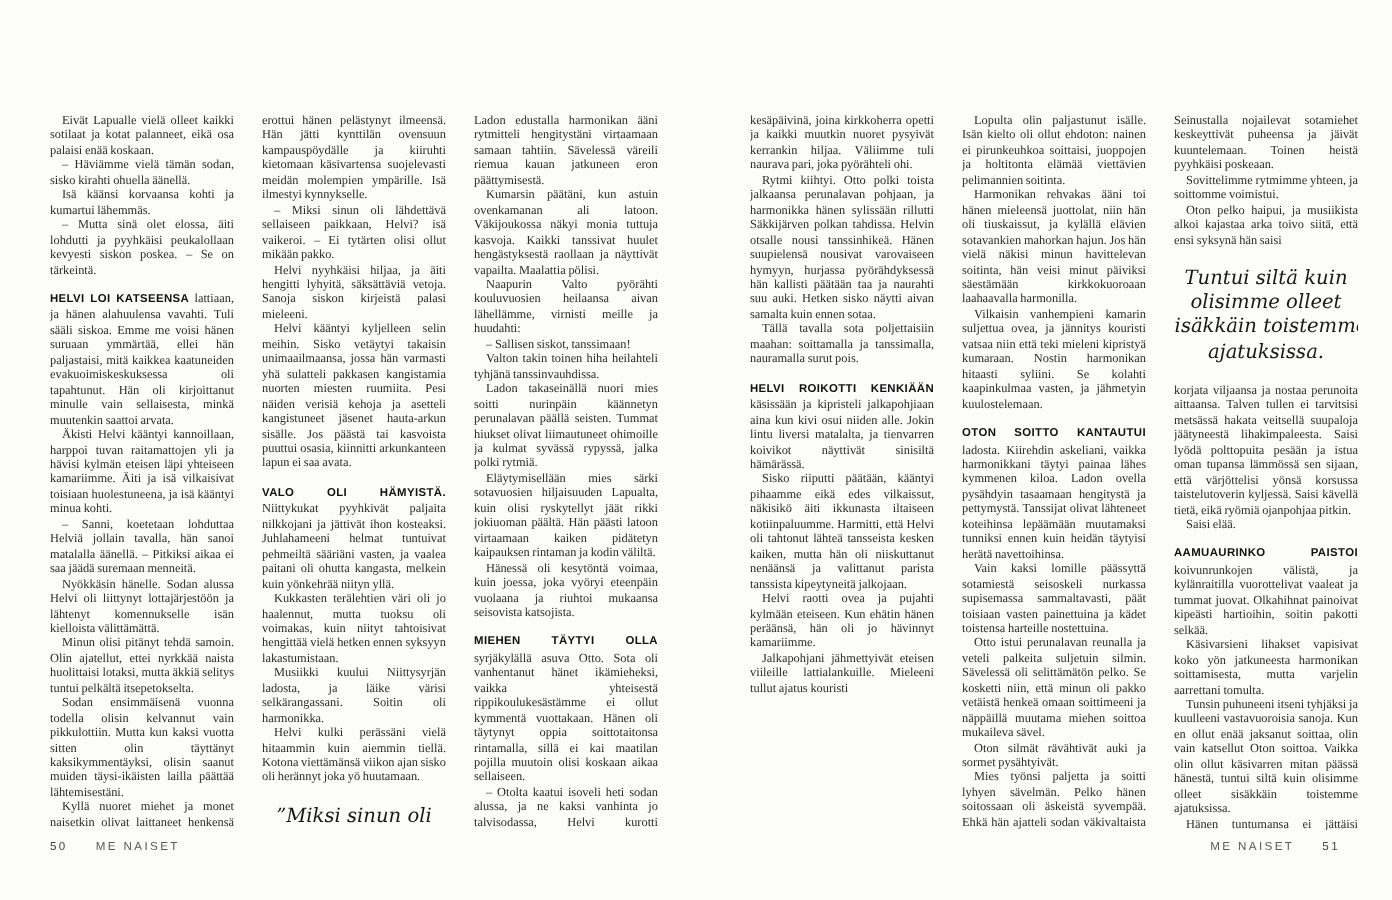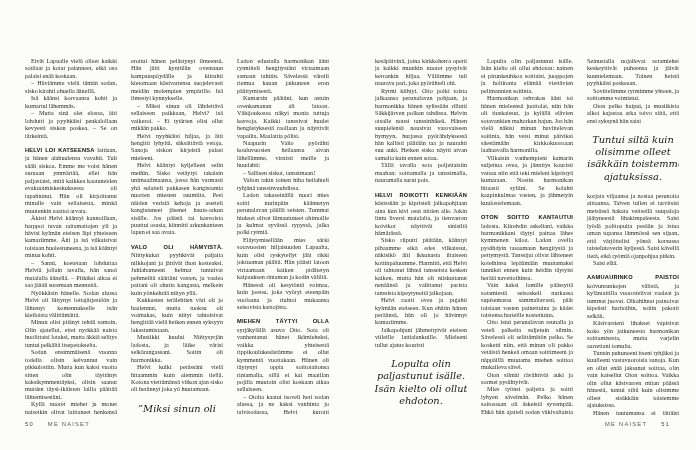--- a/index.html
+++ b/index.html
@@ -87,21 +87,20 @@
 <div class="page page-right">
   <div style="display:flex;gap:14px;">
       <div class="col">
         <p class="noindent">kesäpäivinä, joina kirkkoherra opetti ja kaikki muutkin nuoret pysyivät kerrankin hiljaa. Väliimme tuli naurava pari, joka pyörähteli ohi.</p>
         <p>Rytmi kiihtyi. Otto polki toista jalkaansa perunalavan pohjaan, ja harmonikka hänen sylissään rillutti Säkkijärven polkan tahdissa. Helvin otsalle nousi tanssinhikeä. Hänen suupielensä nousivat varovaiseen hymyyn, hurjassa pyörähdyksessä hän kallisti päätään taa ja naurahti suu auki. Hetken sisko näytti aivan samalta kuin ennen sotaa.</p>
         <p>Tällä tavalla sota poljettaisiin maahan: soittamalla ja tanssimalla, nauramalla surut pois.</p>
         <p class="lead"><span class="lead-in">HELVI ROIKOTTI KENKIÄÄN</span> <span>käsissään ja kipristeli jalkapohjiaan aina kun kivi osui niiden alle. Jokin lintu liversi matalalta, ja tienvarren koivikot näyttivät sinisiltä hämärässä.</span></p>
         <p>Sisko riiputti päätään, kääntyi pihaamme eikä edes vilkaissut, näkisikö äiti ikkunasta iltaiseen kotiinpaluumme. Harmitti, että Helvi oli tahtonut lähteä tansseista kesken kaiken, mutta hän oli niiskuttanut nenäänsä ja valittanut parista tanssista kipeytyneitä jalkojaan.</p>
         <p>Helvi raotti ovea ja pujahti kylmään eteiseen. Kun ehätin hänen peräänsä, hän oli jo hävinnyt kamariimme.</p>
         <p>Jalkapohjani jähmettyivät eteisen viileille lattialankuille. Mieleeni tullut ajatus kouristi</p>
-        <div class="quote">Lopulta olin paljastunut isälle. Isän kielto oli ollut ehdoton.</div>
       </div>
       <div class="col">
         <p>Lopulta olin paljastunut isälle. Isän kielto oli ollut ehdoton: nainen ei pirunkeuhkoa soittaisi, juoppojen ja holtitonta elämää viettävien pelimannien soitinta.</p>
         <p>Harmonikan rehvakas ääni toi hänen mieleensä juottolat, niin hän oli tiuskaissut, ja kylällä elävien sotavankien mahorkan hajun. Jos hän vielä näkisi minun havittelevan soitinta, hän veisi minut päiviksi säestämään kirkkokuoroaan laahaavalla harmonilla.</p>
         <p>Vilkaisin vanhempieni kamarin suljettua ovea, ja jännitys kouristi vatsaa niin että teki mieleni kipristyä kumaraan. Nostin harmonikan hitaasti syliini. Se kolahti kaapinkulmaa vasten, ja jähmetyin kuulostelemaan.</p>
         <p class="lead"><span class="lead-in">OTON SOITTO KANTAUTUI</span> <span>ladosta. Kiirehdin askeliani, vaikka harmonikkani täytyi painaa lähes kymmenen kiloa. Ladon ovella pysähdyin tasaamaan hengitystä ja pettymystä. Tanssijat olivat lähteneet koteihinsa lepäämään muutamaksi tunniksi ennen kuin heidän täytyisi herätä navettoihinsa.</span></p>
         <p>Vain kaksi lomille päässyttä sotamiestä seisoskeli nurkassa supisemassa sammaltavasti, päät toisiaan vasten painettuina ja kädet toistensa harteille nostettuina.</p>
         <p>Otto istui perunalavan reunalla ja veteli palkeita suljetuin silmin. Sävelessä oli selittämätön pelko. Se kosketti niin, että minun oli pakko vetäistä henkeä omaan soittimeeni ja näppäillä muutama miehen soittoa mukaileva sävel.</p>
         <p>Oton silmät rävähtivät auki ja sormet pysähtyivät.</p>
         <p>Mies työnsi paljetta ja soitti lyhyen sävelmän. Pelko hänen soitossaan oli äskeistä syvempää. Ehkä hän ajatteli sodan väkivaltaista kuolemaa.</p>

